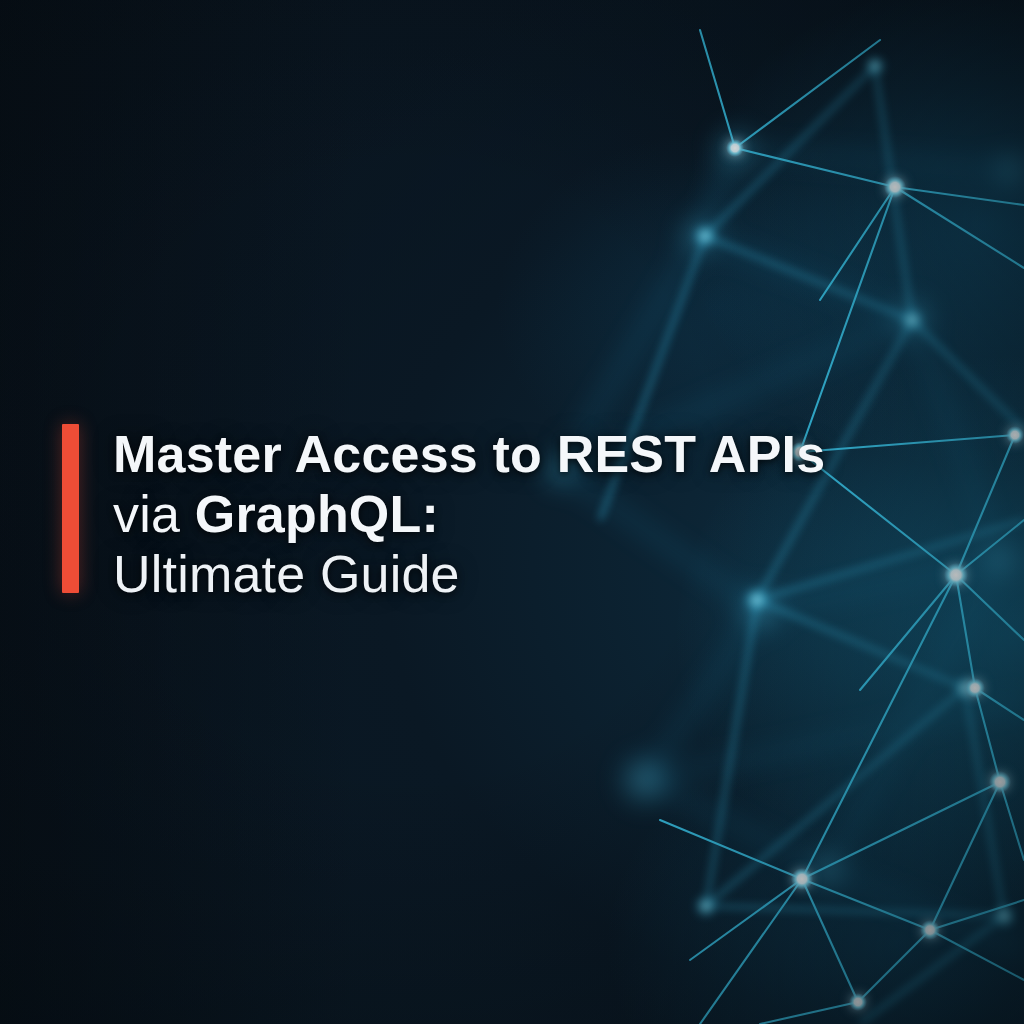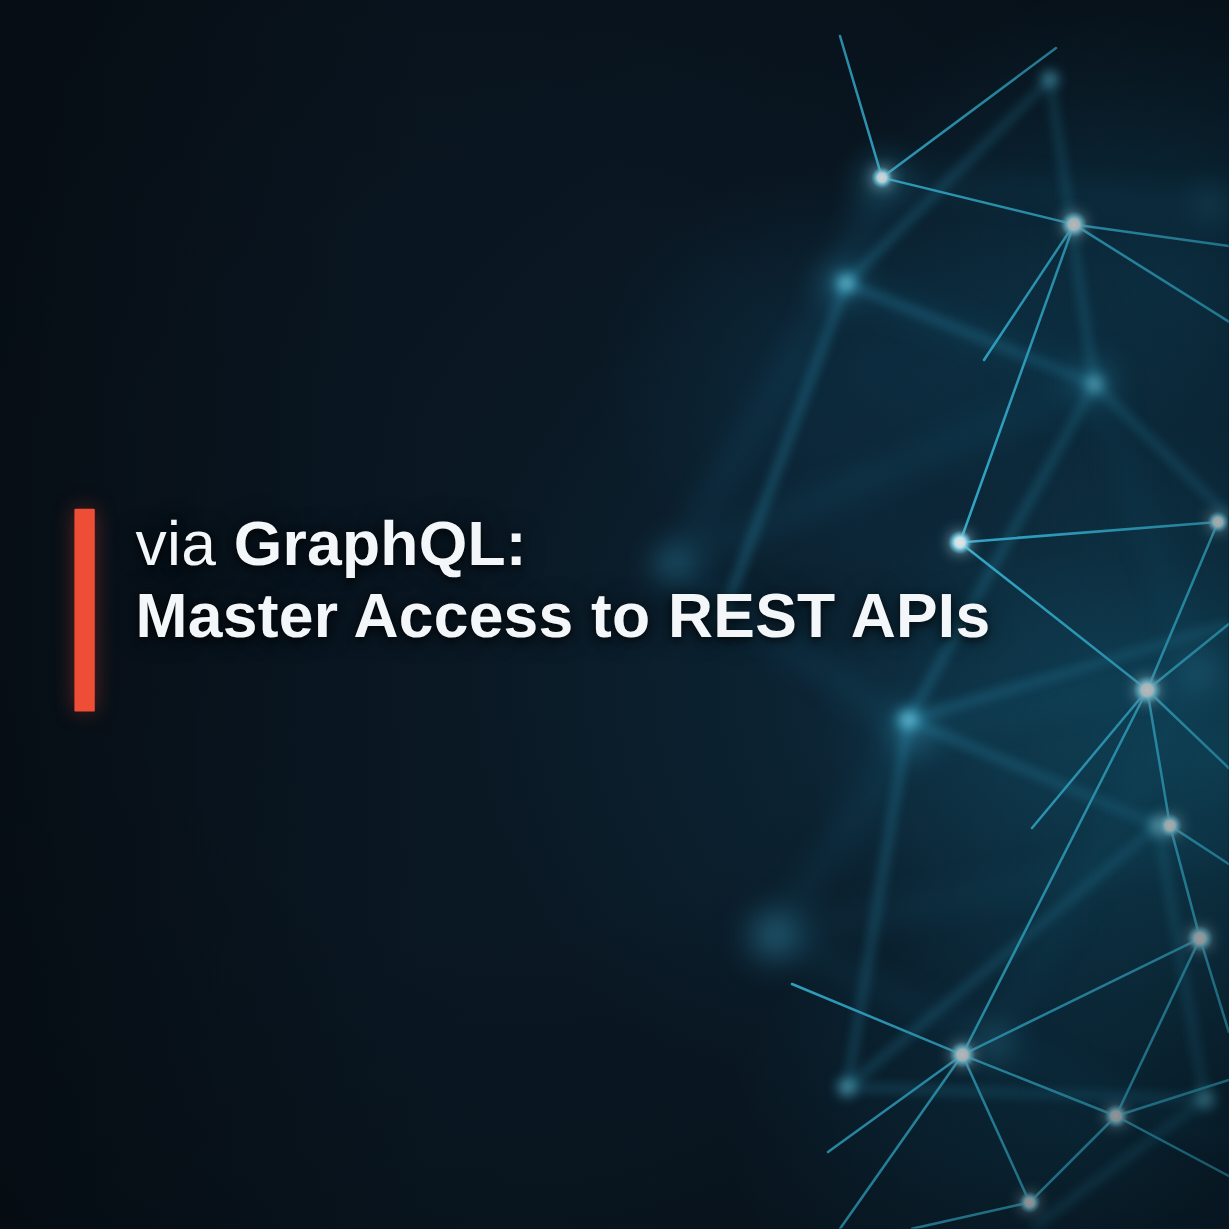--- a/index.html
+++ b/index.html
@@ -189,18 +189,19 @@
       <circle cx="735" cy="148" r="9" fill="url(#gSharp)"></circle>
       <circle cx="1015" cy="435" r="9" fill="url(#gSharp)"></circle>
     </g>
   </svg>
 
   <div class="vignette"></div>
 
   <div class="text-block">
     <div class="accent-bar"></div>
     <div class="lines">
+      <div class="tline l1">Master Access to REST APIs</div>
       <div class="tline l2"><span>via </span><b>GraphQL:</b></div>
-      <div class="tline l1">Master Access to REST APIs</div>
+      <div class="tline l3">Ultimate Guide</div>
     </div>
   </div>
 
 </div>
 
 </body></html>

